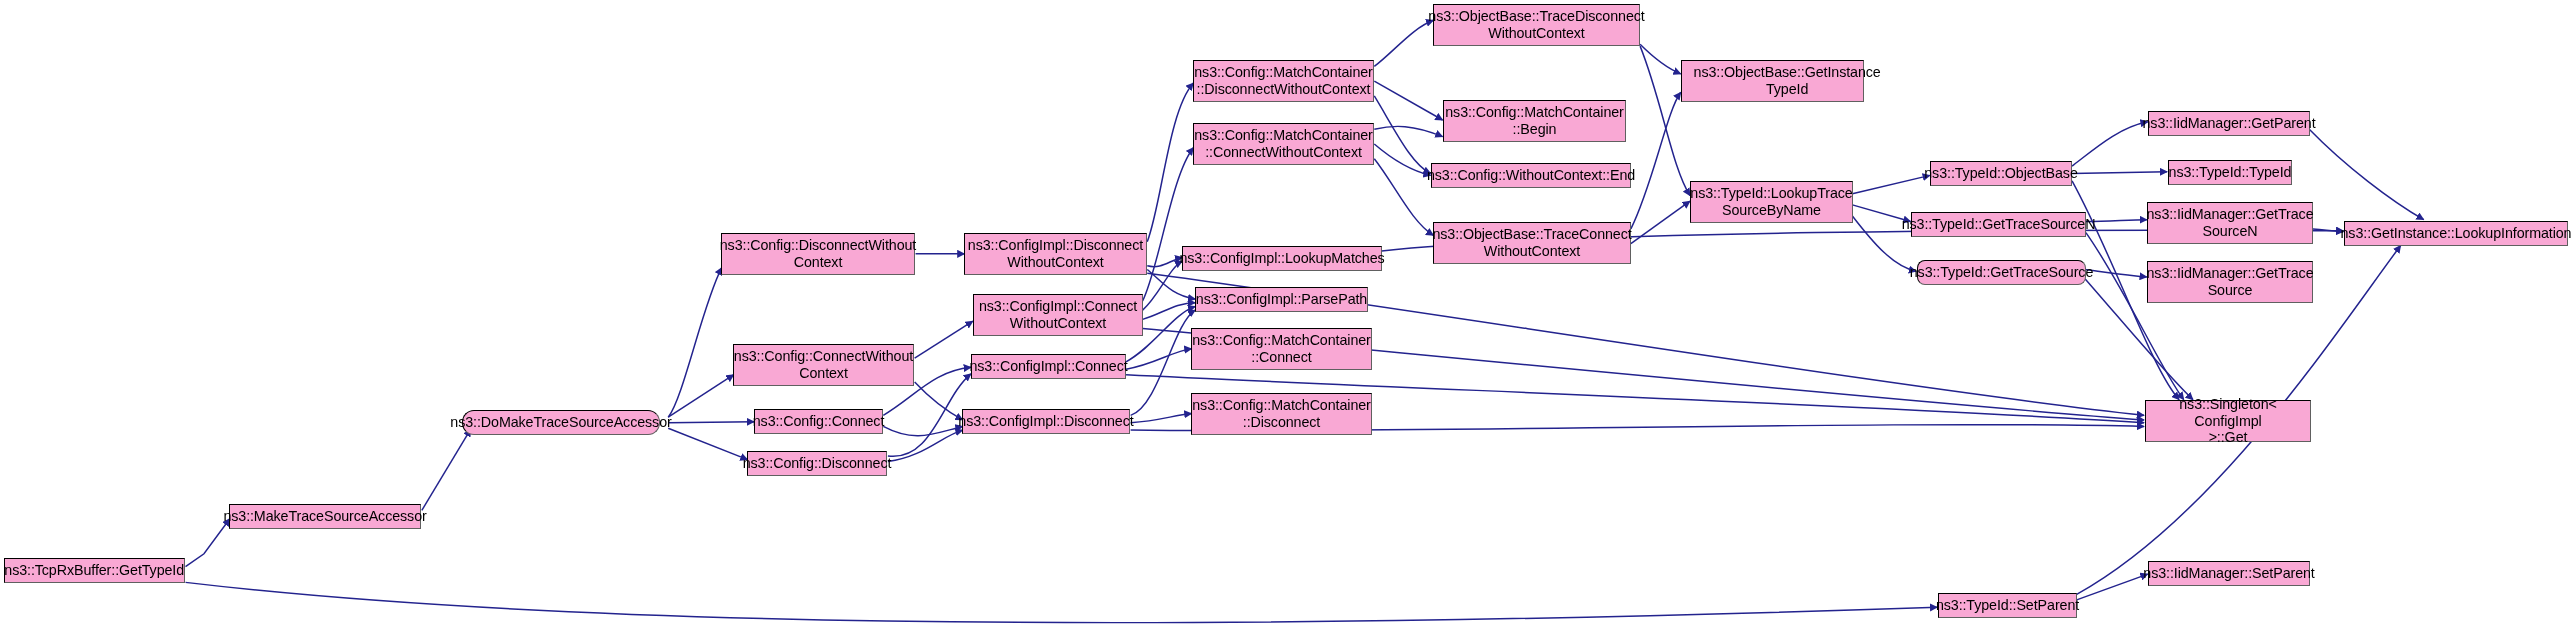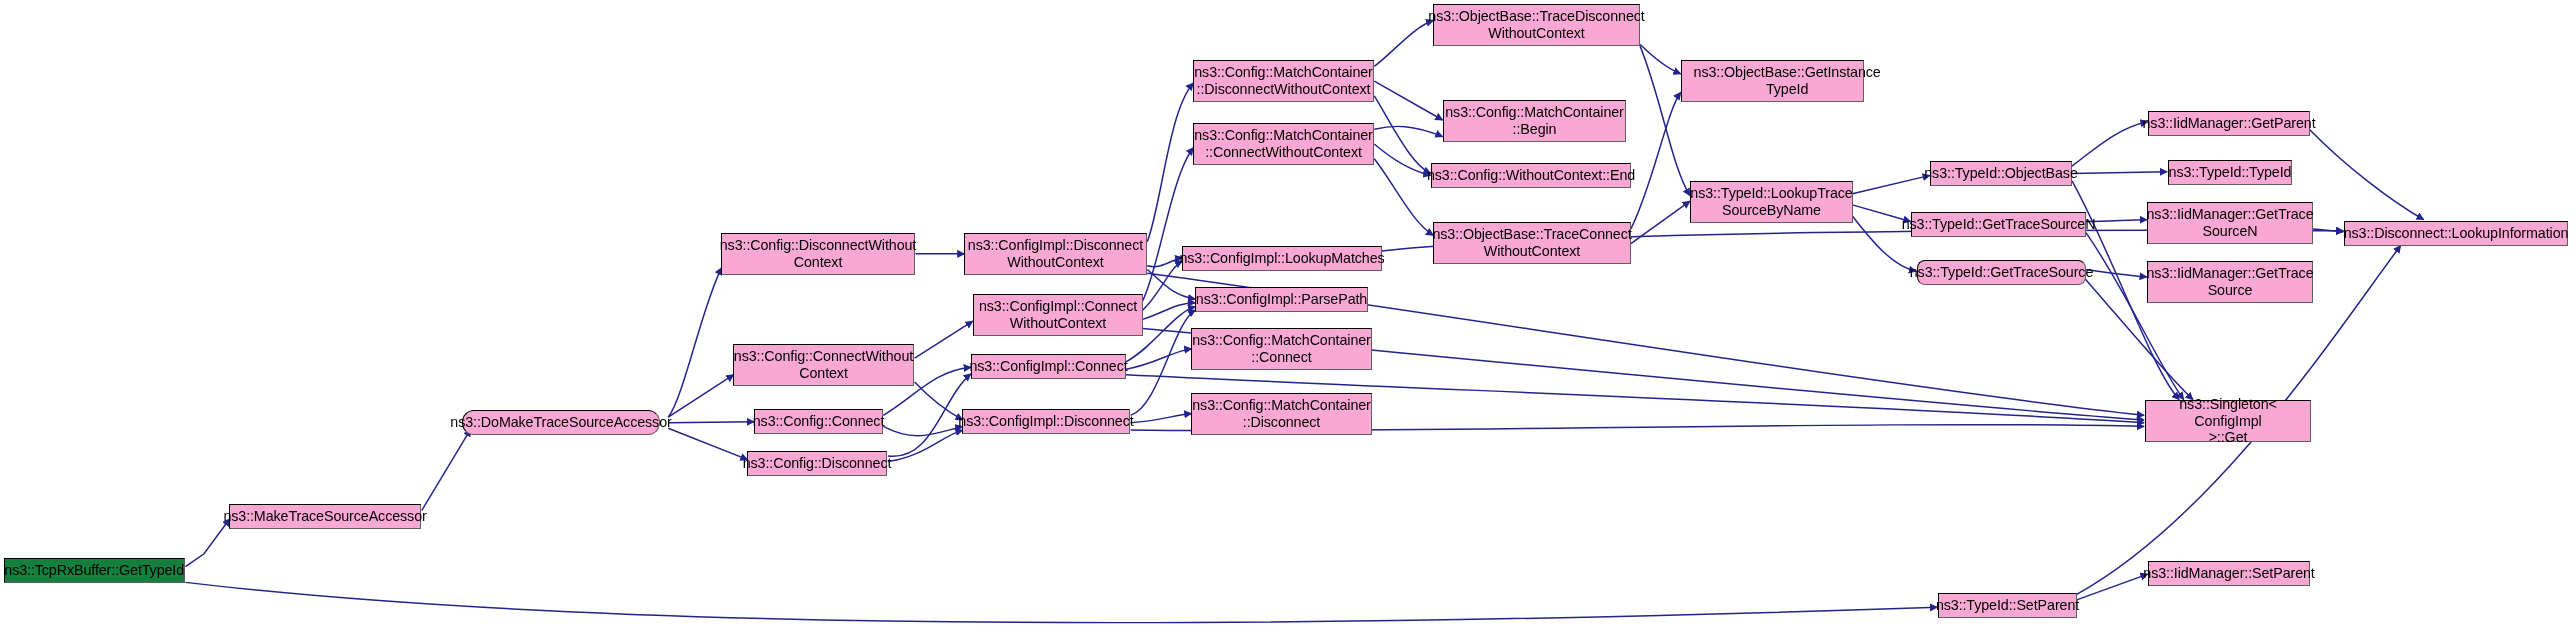--- a/index.html
+++ b/index.html
@@ -35,21 +35,21 @@
     justify-content: center;
     text-align: center;
     color: #000000;
     font-size: 14.3px;
     line-height: 1.18;
     letter-spacing: -0.1px;
     white-space: pre-line;
     padding: 0 2.8px;
   }
   .node.root {
-    background: #15803d;
+    background: #f9a8d4;
     border: 0.9px solid #000000;
     border-right: 1.8px solid #606060;
     border-bottom: 1.8px solid #606060;
   }
 </style>
 </head>
 <body>
 
 <div id="graph-root">
 
@@ -155,21 +155,21 @@
 SourceByName</span></div>
       <div class="node" style="left: 1930px; top: 161px; width: 142px; height: 25px;"><span>ns3::TypeId::ObjectBase</span></div>
       <div class="node" style="left: 1911px; top: 212px; width: 175px; height: 25px;"><span>ns3::TypeId::GetTraceSourceN</span></div>
       <div class="node" style="left: 1917px; top: 260px; width: 169px; height: 25px; border-radius: 8px;"><span>ns3::TypeId::GetTraceSource</span></div>
       <div class="node" style="left: 2148px; top: 111px; width: 162px; height: 25px;"><span>ns3::IidManager::GetParent</span></div>
       <div class="node" style="left: 2168px; top: 160px; width: 124px; height: 25px;"><span>ns3::TypeId::TypeId</span></div>
       <div class="node" style="left: 2147px; top: 202px; width: 166px; height: 42px;"><span>ns3::IidManager::GetTrace
 SourceN</span></div>
       <div class="node" style="left: 2147px; top: 261px; width: 166px; height: 42px;"><span>ns3::IidManager::GetTrace
 Source</span></div>
-      <div class="node" style="left: 2344px; top: 221px; width: 224px; height: 25px;"><span>ns3::Disconnect::LookupInformation</span></div>
+      <div class="node" style="left: 2344px; top: 221px; width: 224px; height: 25px;"><span>ns3::GetInstance::LookupInformation</span></div>
       <div class="node" style="left: 2145px; top: 400px; width: 166px; height: 42px;"><span>ns3::Singleton&lt; ConfigImpl
 &gt;::Get</span></div>
       <div class="node" style="left: 1938px; top: 593px; width: 139px; height: 25px;"><span>ns3::TypeId::SetParent</span></div>
       <div class="node" style="left: 2148px; top: 561px; width: 162px; height: 25px;"><span>ns3::IidManager::SetParent</span></div>
     </div>
 
 </div>
 
 
 </body></html>

